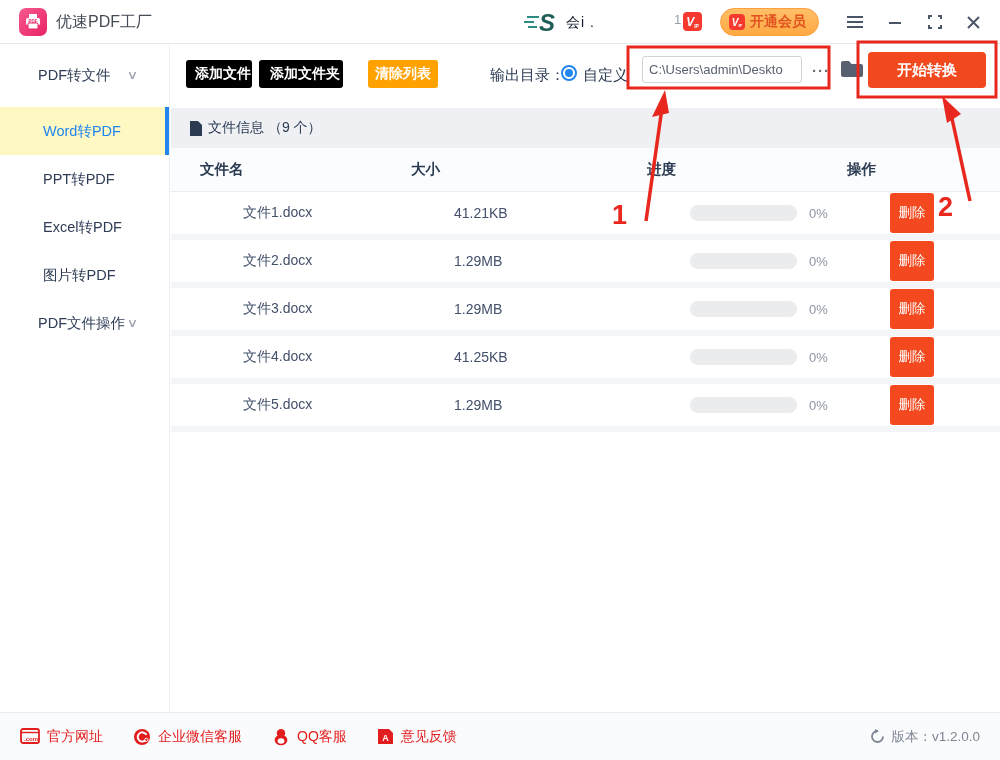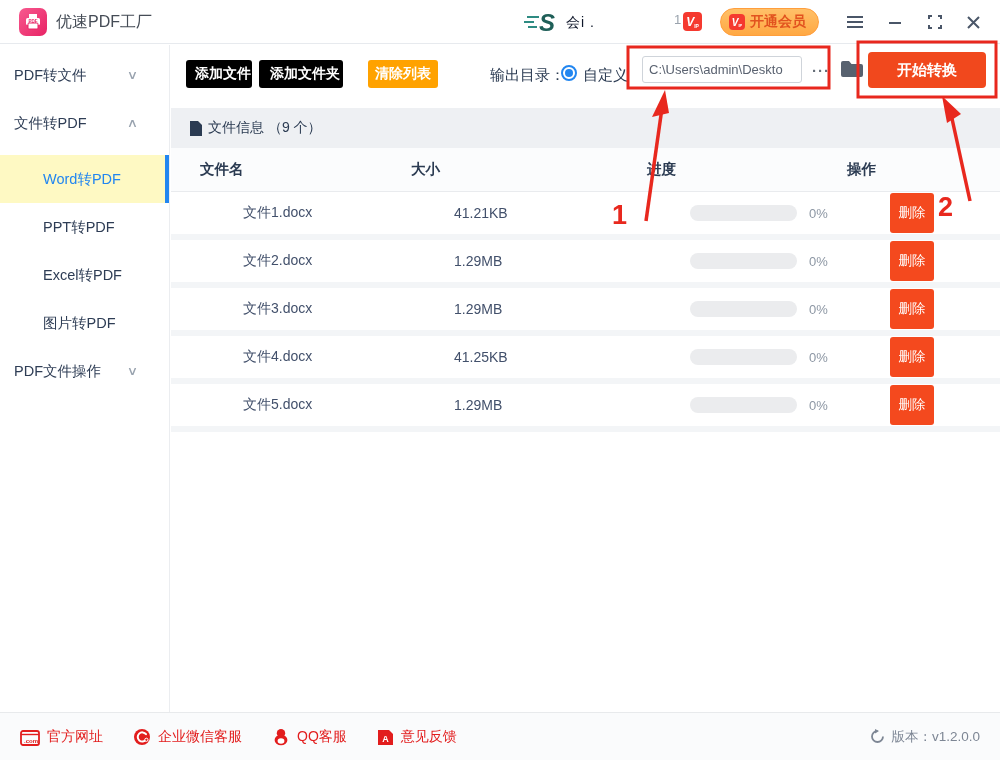--- a/index.html
+++ b/index.html
@@ -23,21 +23,21 @@
   .vip-pill .vip-badge { width:16px; height:16px; }
   .vip-pill .vip-badge i { font-size:10px; line-height:14px; }
   .vip-pill .vip-badge em { font-size:4px; line-height:8px; }
   .vip-pill span.lbl { font-size:14px; font-weight:bold; color:#e2531f; }
   .winbtn { position:absolute; top:11px; width:22px; height:22px; display:flex; align-items:center; justify-content:center; cursor:pointer; }
   #btn-menu { left:844px; } #btn-min { left:884px; } #btn-max { left:924px; } #btn-close { left:962px; }
 
   
   .sidebar { position:absolute; left:0; top:45px; width:170px; height:667px; background:#fff; border-right:1px solid #ebedf0; padding-top:6px; }
   .side-item { position:relative; height:48px; display:flex; align-items:center; font-size:14.5px; color:#2e3d55; cursor:pointer; }
-  .side-item.group { padding-left:14px; }
+  .side-item.group { padding-left:26px;margin-left:12px; }
   .side-item.sub { padding-left:43px; }
   .side-item .chev { position:absolute; right:32px; font-size:12px; color:#98a2ae; transform:scaleX(1.3); }
   .side-item.active { background:#fef9c3; color:#2286f0;margin-top:8px; }
   .side-item.active::after { content:""; position:absolute; right:0; top:0; width:4px; height:100%; background:#2286f0; }
 
   
   .toolbar { position:absolute; left:171px; top:45px; width:829px; height:55px; background:#fff; }
   .btn { border:none; color:#fff; font-weight:bold; font-size:14px; border-radius:3px; cursor:pointer; position:absolute; top:15px; height:28px; font-family:inherit; }
   .btn.blue { background:#000000;padding-left:8px; }
   .btn.orange { background:#ffa200; }
@@ -69,21 +69,21 @@
   .trow { height:48px; display:flex; align-items:center; background:#fff; border-bottom:6px solid #f3f5f7;padding-left:43px; }
   .trow .c { font-size:14px; color:#42506b; }
   .prog-wrap { display:flex; align-items:center; gap:12px; }
   .pbar { width:107px; height:16px; background:#ebecee; border-radius:8px; overflow:hidden; }
   .pfill { height:100%; width:0; background:#2286f0; border-radius:8px; }
   .ppct { font-size:13px; color:#8d97a4; }
   .del { width:44px; height:40px; background:#f4491e; color:#fff; border:none; border-radius:3px; font-size:13.5px; cursor:pointer; font-family:inherit; }
 
   
   .footer { position:absolute; left:0; top:712px; width:1000px; height:48px; background:#fafbfc; border-top:1px solid #e8eaec; display:flex; align-items:center; padding:0 20px; gap:30px; }
-  .flink { display:flex; align-items:flex-end; gap:7px; cursor:pointer; }
+  .flink { display:flex; align-items:flex-start; gap:7px; cursor:pointer; }
   .flink span { font-size:14px; color:#e21d1d; }
   .version { margin-left:auto; display:flex; align-items:center; gap:6px; }
   .version span { font-size:13.5px; color:#7d8694; }
 
   
   .ann-layer { position:absolute; left:0; top:0; width:1000px; height:760px; pointer-events:none; z-index:50; }
   .ann-num { position:absolute; z-index:51; color:#e8281e; font-size:27px; font-weight:bold; pointer-events:none; }
   #ann-1 { left:612px; top:200px; }
   #ann-2 { left:938px; top:192px; }
 </style>
@@ -143,24 +143,20 @@
       <svg width="13" height="13" viewBox="0 0 13 13">
           <path d="M1 1l11 11M12 1L1 12" stroke="#4a5668" stroke-width="2"></path>
         </svg>
     </div>
   </header>
 
   <aside class="sidebar">
     <div class="side-item group">
       <span>PDF转文件</span>
       <span class="chev">∨</span>
-    </div>
-    <div class="side-item group">
-      <span>文件转PDF</span>
-      <span class="chev">∧</span>
     </div>
     <div class="side-item sub active">
       <span>Word转PDF</span>
     </div>
     <div class="side-item sub">
       <span>PPT转PDF</span>
     </div>
     <div class="side-item sub">
       <span>Excel转PDF</span>
     </div>

